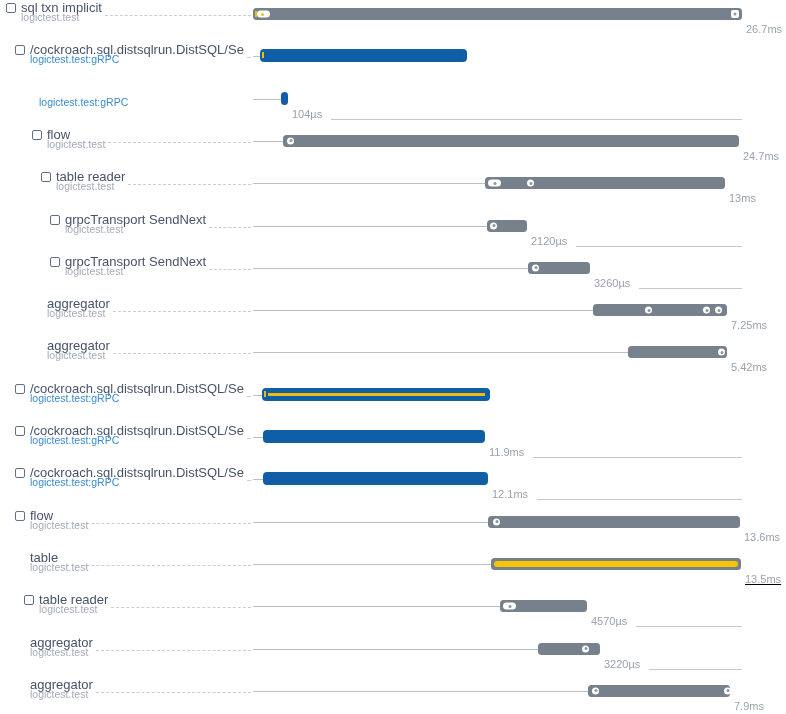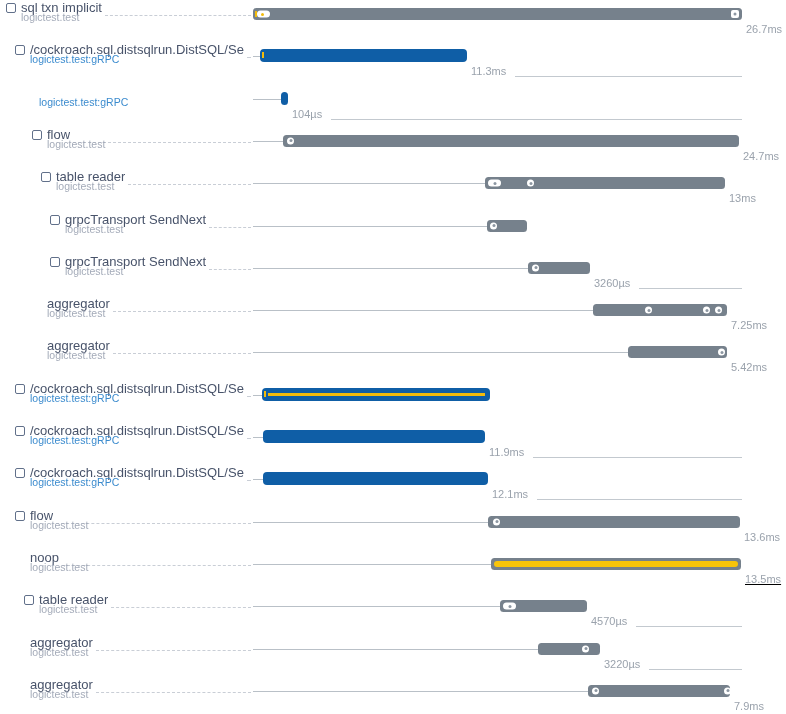--- a/index.html
+++ b/index.html
@@ -80,24 +80,20 @@
         <div class="spacer" style="flex-basis: 15px;"></div>
         <div class="tree-icon"></div>
         <div class="span-name">/cockroach.sql.distsqlrun.DistSQL/Set</div>
         <div class="leader"></div>
       </div>
       <div class="span-service grpc" style="left: 30px;">logictest.test:gRPC</div>
       <div class="pre-line" style="left: 253px; width: 7px;"></div>
       <div class="bar blue" style="left: 260px; width: 207px;">
         <div class="start-tick" style="left: 2px; top: 3px; height: 6px;"></div>
       </div>
-      <div class="after" style="left: 471px; width: 271px;">
-        <span class="span-duration">11.3ms</span>
-        <div class="trail-line"></div>
-      </div>
     </div>
     <div class="row" style="top: 85.6px;">
       <div class="span-service grpc" style="left: 39px;">logictest.test:gRPC</div>
       <div class="pre-line" style="left: 253px; width: 28px;"></div>
       <div class="bar blue" style="left: 281px; width: 7px;"></div>
       <div class="after" style="left: 292px; width: 450px;">
         <span class="span-duration">104µs</span>
         <div class="trail-line"></div>
       </div>
     </div>
@@ -147,20 +143,24 @@
         <div class="span-name">grpcTransport SendNext</div>
         <div class="leader"></div>
       </div>
       <div class="span-service" style="left: 65px;">logictest.test</div>
       <div class="pre-line" style="left: 253px; width: 234px;"></div>
       <div class="bar gray" style="left: 487px; width: 40px;">
         <div class="mk mk-dot" style="left: 3px;">
           <div class="mk-inner"></div>
         </div>
       </div>
+      <div class="after" style="left: 531px; width: 211px;">
+        <span class="span-duration">2120µs</span>
+        <div class="trail-line"></div>
+      </div>
     </div>
     <div class="row" style="top: 254.8px;">
       <div class="label-zone">
         <div class="spacer" style="flex-basis: 50px;"></div>
         <div class="tree-icon"></div>
         <div class="span-name">grpcTransport SendNext</div>
         <div class="leader"></div>
       </div>
       <div class="span-service" style="left: 65px;">logictest.test</div>
       <div class="pre-line" style="left: 253px; width: 275px;"></div>
@@ -272,21 +272,21 @@
           <div class="mk-inner"></div>
         </div>
       </div>
       <div class="after" style="left: 744px;">
         <span class="span-duration">13.6ms</span>
       </div>
     </div>
     <div class="row" style="top: 550.9px;">
       <div class="label-zone">
         <div class="spacer" style="flex-basis: 30px;"></div>
-        <div class="span-name">noop</div>
+        <div class="span-name">table</div>
         <div class="leader"></div>
       </div>
       <div class="span-service" style="left: 30px;">logictest.test</div>
       <div class="pre-line" style="left: 253px; width: 238px;"></div>
       <div class="bar gray" style="left: 491px; width: 250px;">
         <div class="stripe-thick"></div>
       </div>
       <div class="after" style="left: 745px; text-decoration: underline;">
         <span class="span-duration">13.5ms</span>
       </div>

